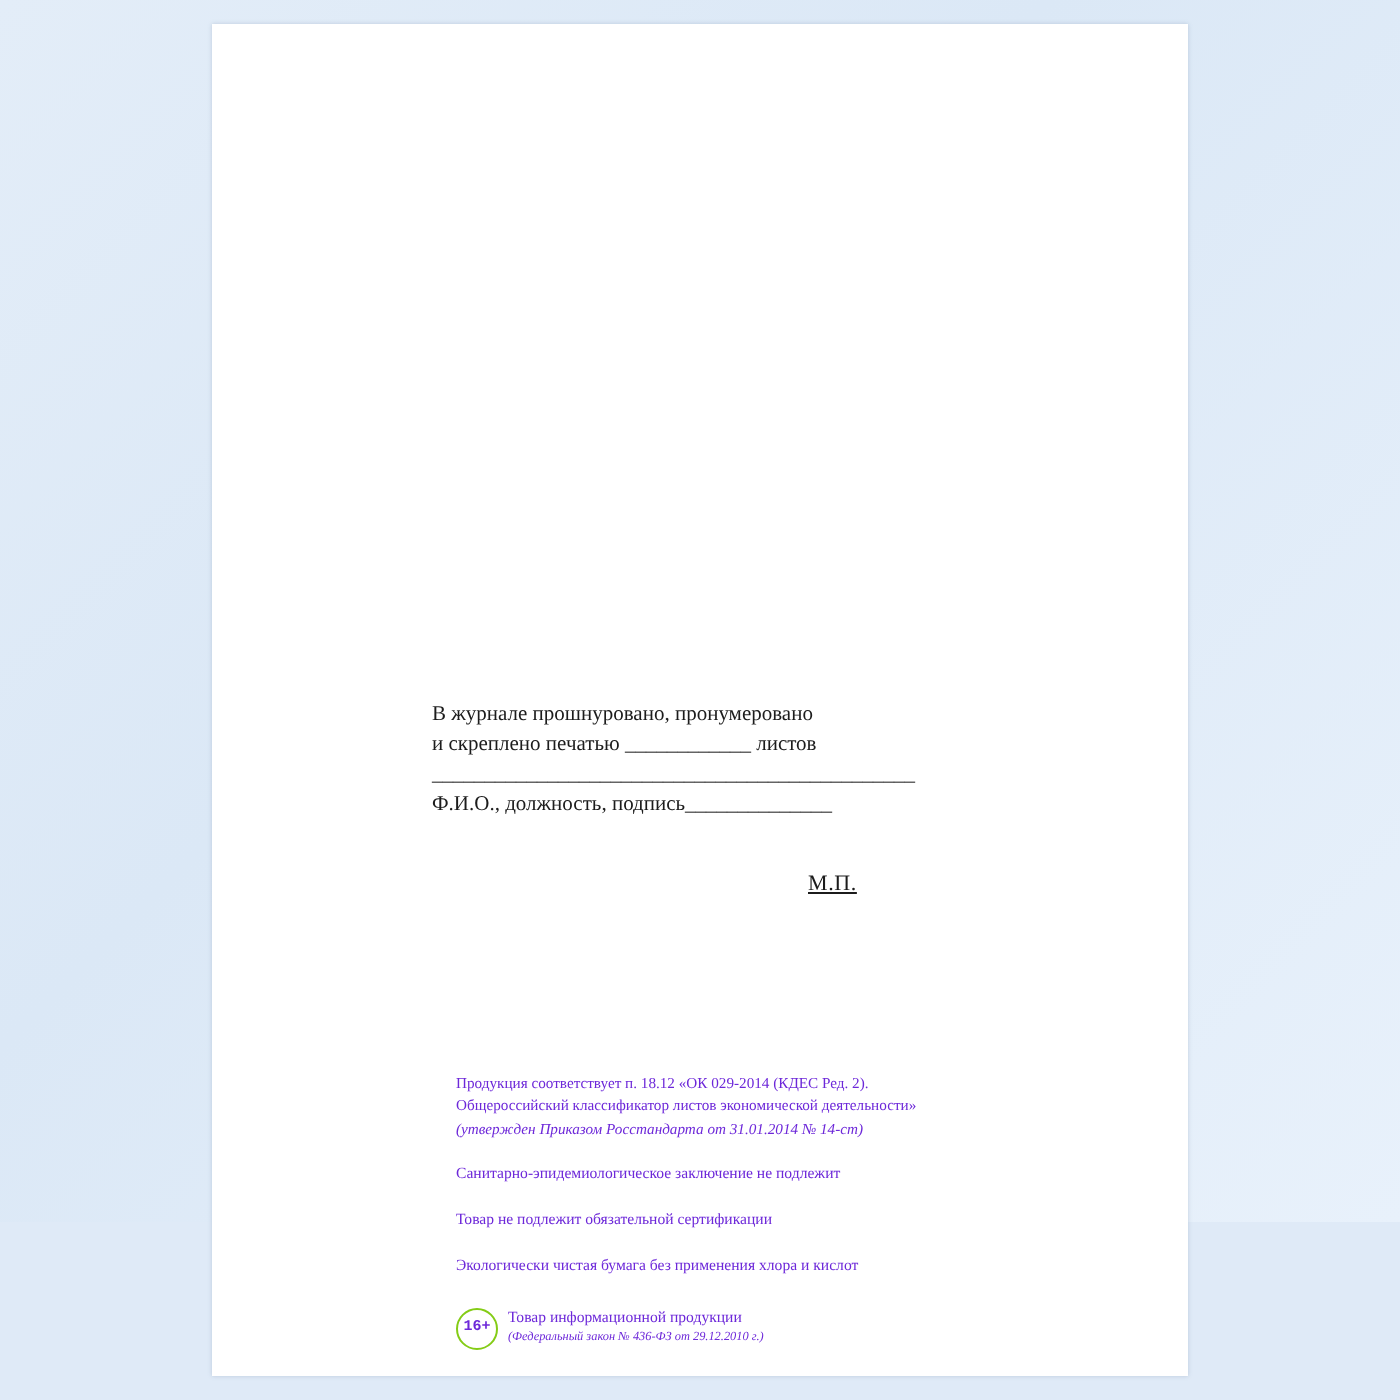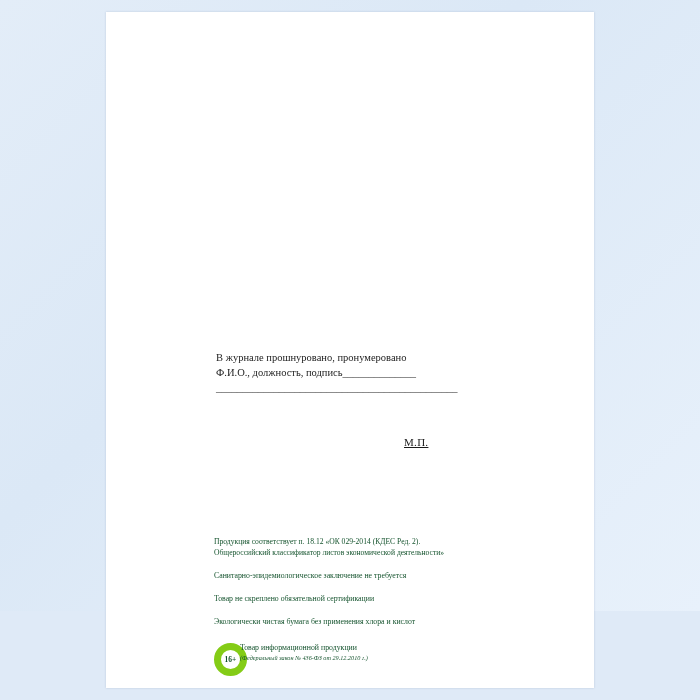--- a/index.html
+++ b/index.html
@@ -44,24 +44,24 @@
     position: absolute;
     left: 298px;
     top: 424px;
     font-size: 11px;
     color: #1c1c1c;
     letter-spacing: 0.3px;
     text-decoration: underline;
   }
   .block-bottom {
     position: absolute;
-    left: 108px;
+    left: 122px;
     top: 524px;
     width: 350px;
-    color: #14532d;
+    color: #6d28d9;
   }
   .b-small {
     font-size: 7.6px;
     line-height: 11.4px;
   }
   .b-small .ital {
     font-style: italic;
   }
   .gap {
     height: 11px;
@@ -74,27 +74,27 @@
     position: relative;
     margin-top: 14px;
     height: 24px;
   }
   .age-badge {
     position: absolute;
     left: 0;
     top: 1px;
     width: 19px;
     height: 19px;
-    border: 7px solid #84cc16;
+    border: 1px solid #84cc16;
     border-radius: 50%;
     font-size: 7.5px;
     font-weight: bold;
     text-align: center;
     line-height: 19px;
-    font-family: Liberation Serif, serif;
+    font-family: Liberation Mono, monospace;
   }
   .age-text {
     position: absolute;
     left: 26px;
     top: 0px;
   }
   .age-text .t1 {
     font-size: 7.8px;
     line-height: 11px;
   }
@@ -106,37 +106,39 @@
 </style>
 </head>
 <body>
 
 <div id="stage">
 
   <div id="page">
 
     <div class="block-mid">
       <div class="ln">В журнале прошнуровано, пронумеровано</div>
+      <div class="ln">и скреплено печатью ____________ листов</div>
+      <div class="ln">______________________________________________</div>
       <div class="ln">Ф.И.О., должность, подпись______________</div>
-      <div class="ln">______________________________________________</div>
     </div>
 
     <div class="mp">М.П.</div>
 
     <div class="block-bottom">
       <div class="b-small">
         <div>Продукция соответствует п. 18.12 «ОК 029-2014 (КДЕС Ред. 2).</div>
         <div>Общероссийский классификатор листов экономической деятельности»</div>
+        <div class="ital">(утвержден Приказом Росстандарта от 31.01.2014 № 14-ст)</div>
       </div>
 
       <div class="gap"></div>
-      <div class="b-row">Санитарно-эпидемиологическое заключение не требуется</div>
+      <div class="b-row">Санитарно-эпидемиологическое заключение не подлежит</div>
 
       <div class="gap"></div>
-      <div class="b-row">Товар не скреплено обязательной сертификации</div>
+      <div class="b-row">Товар не подлежит обязательной сертификации</div>
 
       <div class="gap"></div>
       <div class="b-row">Экологически чистая бумага без применения хлора и кислот</div>
 
       <div class="age-row">
         <div class="age-badge">16+</div>
         <div class="age-text">
           <div class="t1">Товар информационной продукции</div>
           <div class="t2">(Федеральный закон № 436-ФЗ от 29.12.2010 г.)</div>
         </div>

